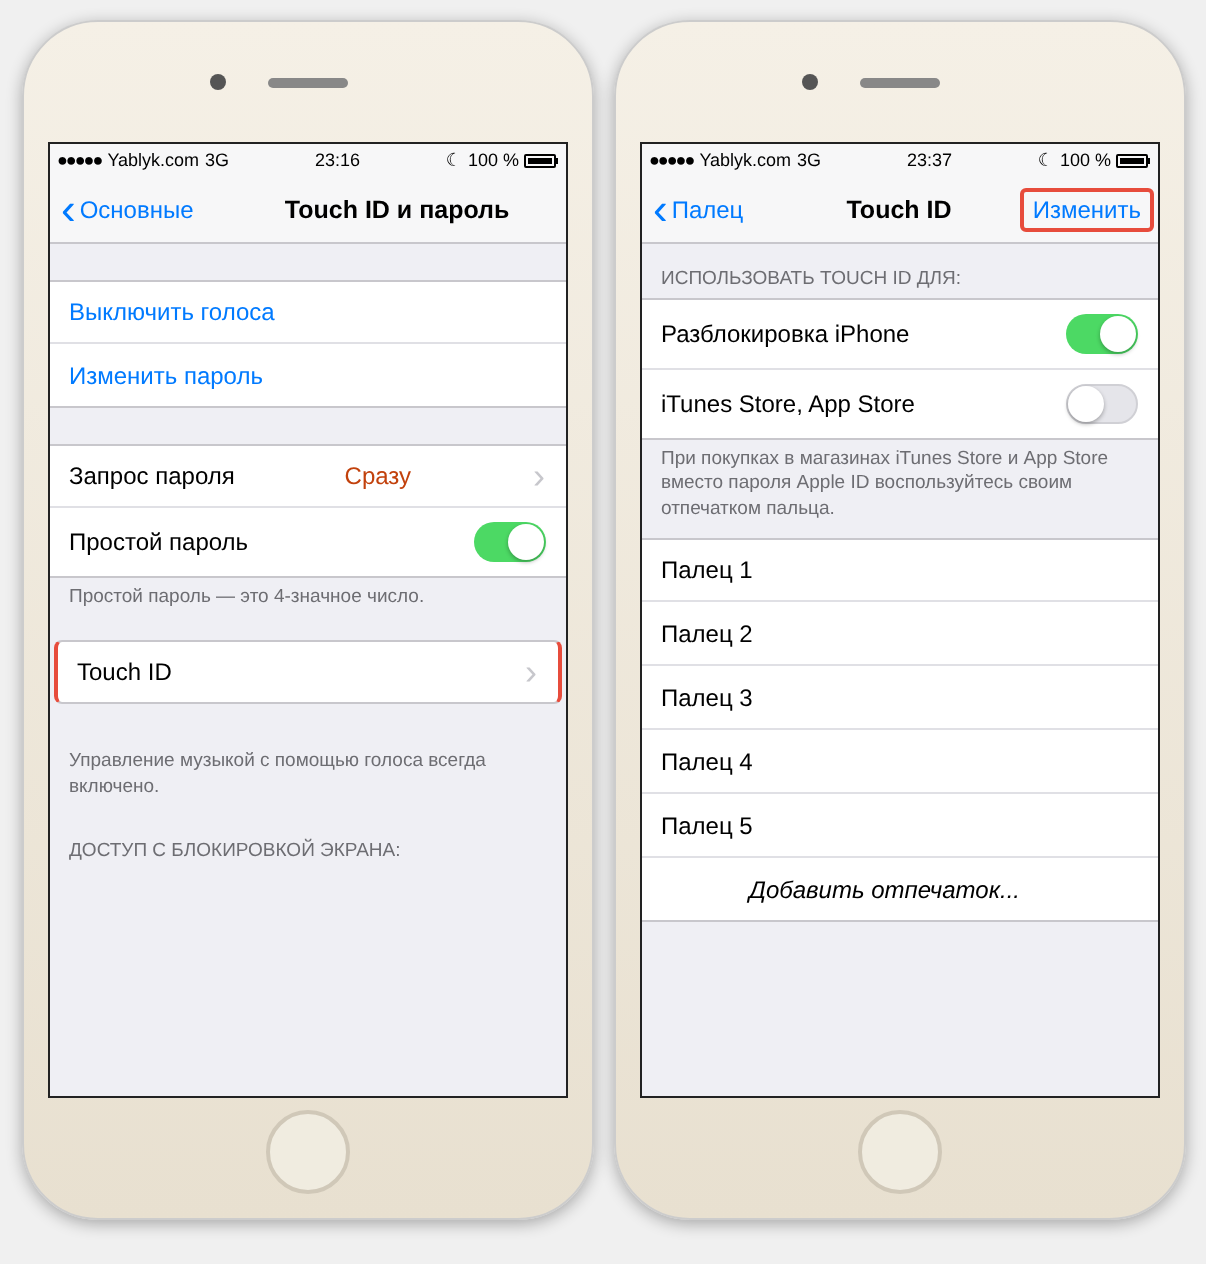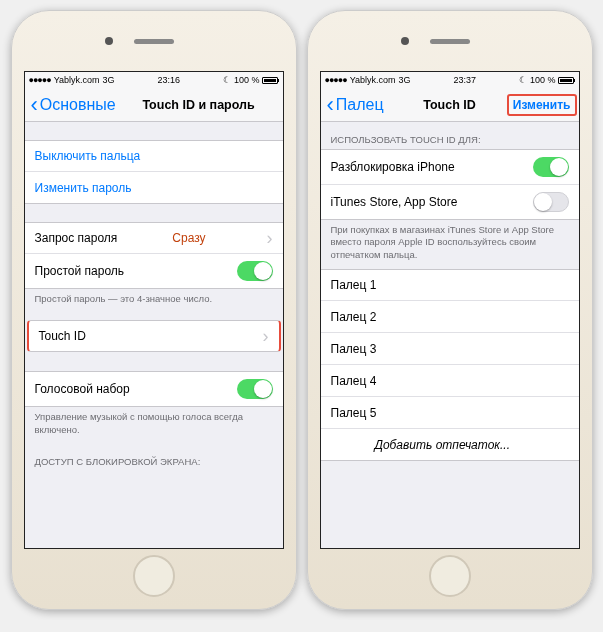--- a/index.html
+++ b/index.html
@@ -77,21 +77,21 @@
     height: 34px;
     background: #f7f7f8;
     border-bottom: 1px solid #c8c7cc;
     display: flex;
     align-items: center;
     position: relative;
     padding: 0 6px;
   }
   .nav-back {
     color: #007aff;
-    font-size: 16px;
+    font-size: 12px;
     display: flex;
     align-items: center;
     cursor: pointer;
   }
   .nav-back::before {
     content: "‹";
     font-size: 22px;
     margin-right: 2px;
     line-height: 0.6;
   }
@@ -110,21 +110,20 @@
     right: 4px;
     color: #007aff;
     font-size: 12px;
     cursor: pointer;
   }
   .highlight-red {
     border: 2px solid #e74c3c;
     border-radius: 3px;
     padding: 2px 4px;
     margin: -2px -2px;
-    font-weight: bold;
   }
   .content { flex: 1; overflow-y: hidden; }
   .group-header {
     font-size: 9.5px;
     color: #6d6d72;
     padding: 12px 10px 4px 10px;
     text-transform: uppercase;
   }
   .group-footer {
     font-size: 9.5px;
@@ -233,21 +232,21 @@
     <div class="navbar">
       <div class="nav-back">
         <span>Основные</span>
       </div>
       <div class="nav-title shift">Touch ID и пароль</div>
     </div>
 
     <div class="content">
       <div class="spacer"></div>
       <div class="row first">
-        <span class="label link">Выключить пальца</span>
+        <span class="label link">Выключить голоса</span>
       </div>
       <div class="row last">
         <span class="label link">Изменить пароль</span>
       </div>
 
       <div class="spacer"></div>
       <div class="row first chevron">
         <span class="label">Запрос пароля</span>
         <span class="value">Сразу</span>
       </div>
@@ -259,26 +258,20 @@
       </div>
       <div class="group-footer">Простой пароль — это 4-значное число.</div>
 
       <div style="height:6px"></div>
       <div class="row first last chevron row-highlighted">
         <span class="label">Touch ID</span>
         <span></span>
       </div>
 
       <div class="spacer"></div>
-      <div class="row first last">
-        <span class="label">Голосовой набор</span>
-        <div class="toggle on">
-            <div class="knob"></div>
-          </div>
-      </div>
       <div class="group-footer">Управление музыкой с помощью голоса всегда включено.</div>
 
       <div class="group-header">ДОСТУП С БЛОКИРОВКОЙ ЭКРАНА:</div>
     </div>
   </div>
   <div class="home-button"></div>
 </div>
 
 <div class="phone">
   <div class="camera"></div>

